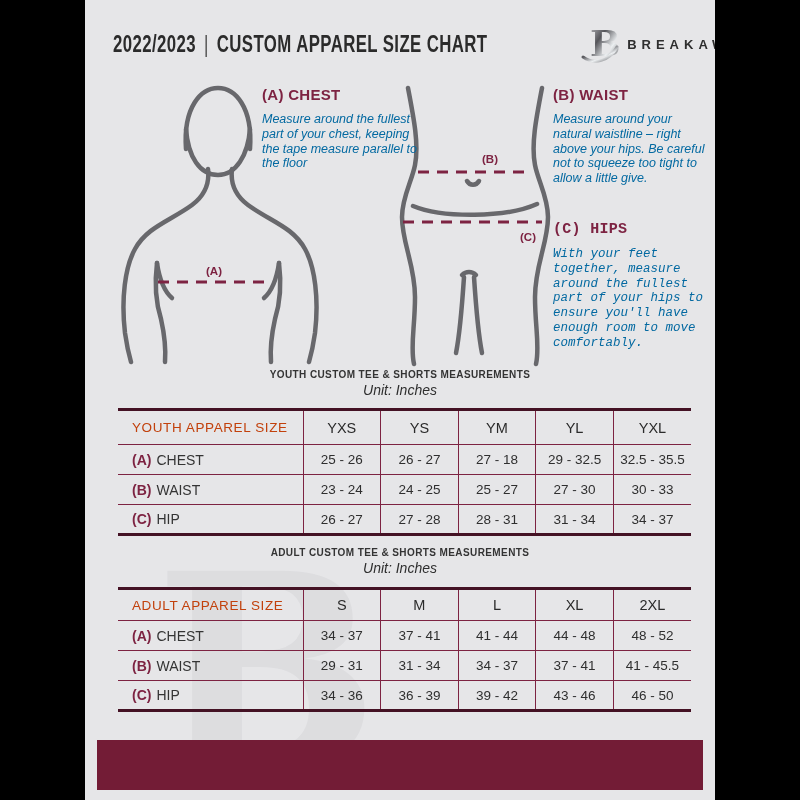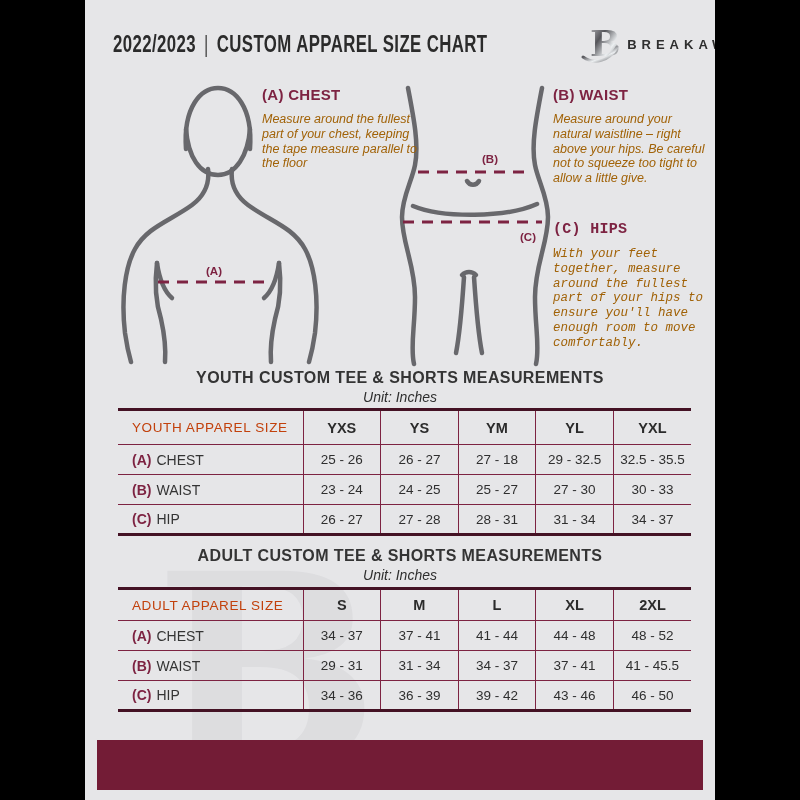--- a/index.html
+++ b/index.html
@@ -15,37 +15,37 @@
   .doc-title { font-weight:bold; font-size:21px; color:#2b2b2b; letter-spacing:.5px;
                transform:scaleX(.8) scaleY(1.12); transform-origin:left center; white-space:nowrap; }
   .doc-title .sep { font-weight:normal; color:#4a4a4a; padding:0 10px; }
   .brand { display:flex; align-items:center; gap:8px; }
   .brand-name { font-weight:bold; font-size:13px; letter-spacing:5px; color:#2e2e2e; }
 
   
   .figure { position:absolute; z-index:1; }
   .guide-block { position:absolute; z-index:2; }
   .guide-title { font-weight:bold; font-size:15px; color:#7d2342; letter-spacing:.3px; margin-bottom:9px; }
-  .guide-desc  { font-style:italic; font-size:12.5px; line-height:1.18; color:#a16207; }
+  .guide-desc  { font-style:italic; font-size:12.5px; line-height:1.18; color:#0369a1; }
 
   
   .section-head { position:absolute; left:0; width:100%; text-align:center; z-index:2; }
-  .section-title { font-weight:bold; font-size:16px; color:#343434; letter-spacing:.4px; }
+  .section-title { font-weight:bold; font-size:10px; color:#343434; letter-spacing:.4px; }
   .section-sub   { font-style:italic; font-size:14px; color:#2f2f2f; margin-top:2px; }
 
   
   .size-table { position:absolute; left:33px; width:573px; border-collapse:collapse;
                 table-layout:fixed; z-index:2;
                 border-top:3px solid #441224; border-bottom:3px solid #441224; }
   .size-table th, .size-table td { border:1.6px solid #7d2342; padding:0;
                 text-align:center; vertical-align:middle; background:transparent; }
   .size-table th:first-child, .size-table td:first-child { border-left:0; text-align:left; padding-left:14px; }
   .size-table th:last-child,  .size-table td:last-child  { border-right:0; }
   .size-table col.label-col { width:185px; }
-  .size-table thead th { height:35px; font-weight:bold; font-size:14.5px; color:#2b2b2b; }
+  .size-table thead th { height:35px; font-weight:normal; font-size:14.5px; color:#2b2b2b; }
   .size-table thead th:first-child { font-weight:normal; font-size:13.5px; color:#c2410c; letter-spacing:.6px; }
   .size-table tbody td { height:30px; font-size:13.5px; color:#2f2f2f; }
   .size-table tbody td:first-child { font-size:14px; color:#343434; }
   .row-prefix { color:#7d2342; font-weight:bold; margin-right:5px; }
   .adult thead th { height:32px; }
 
   
   .watermark { position:absolute; left:70px; top:538px; z-index:0;
                font-family:"DejaVu Serif", serif; font-weight:bold;
                font-size:265px; line-height:1; color:#d8d8db; opacity:.62; }

